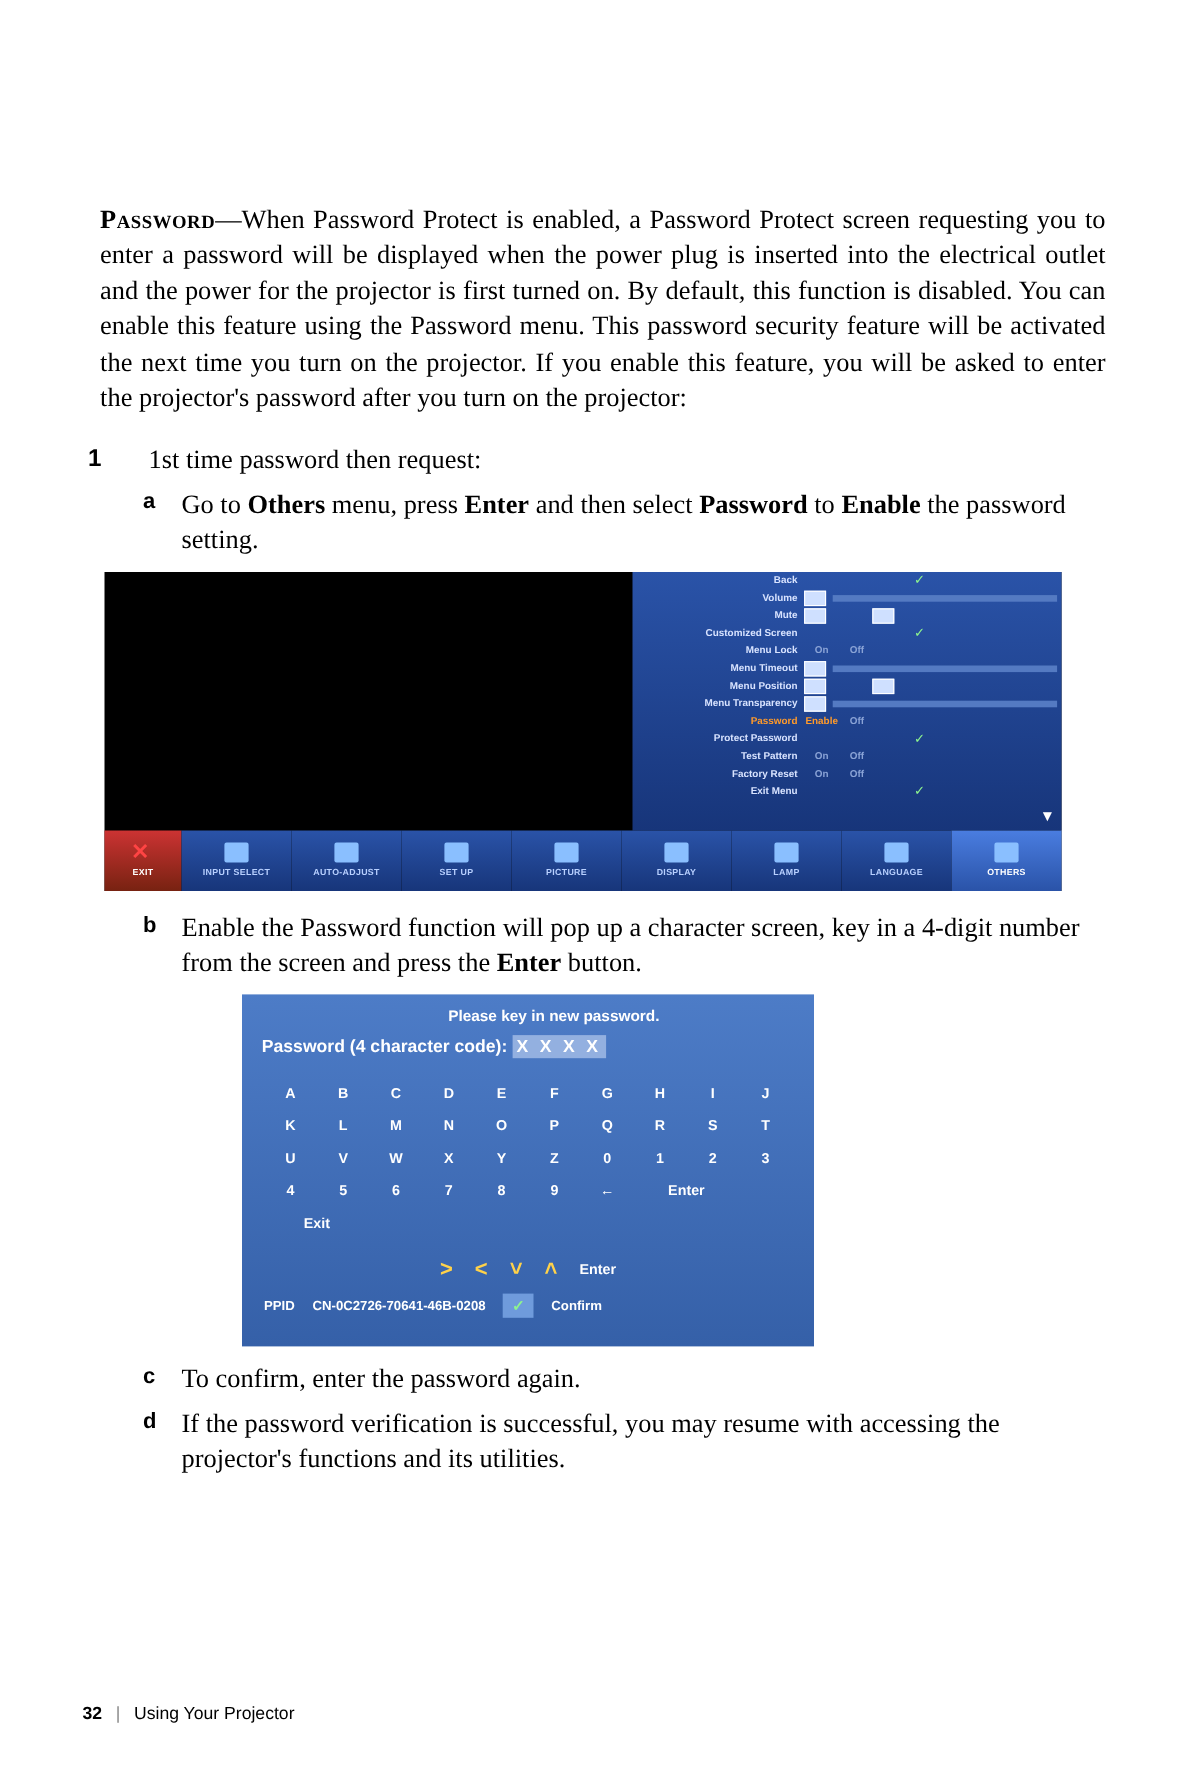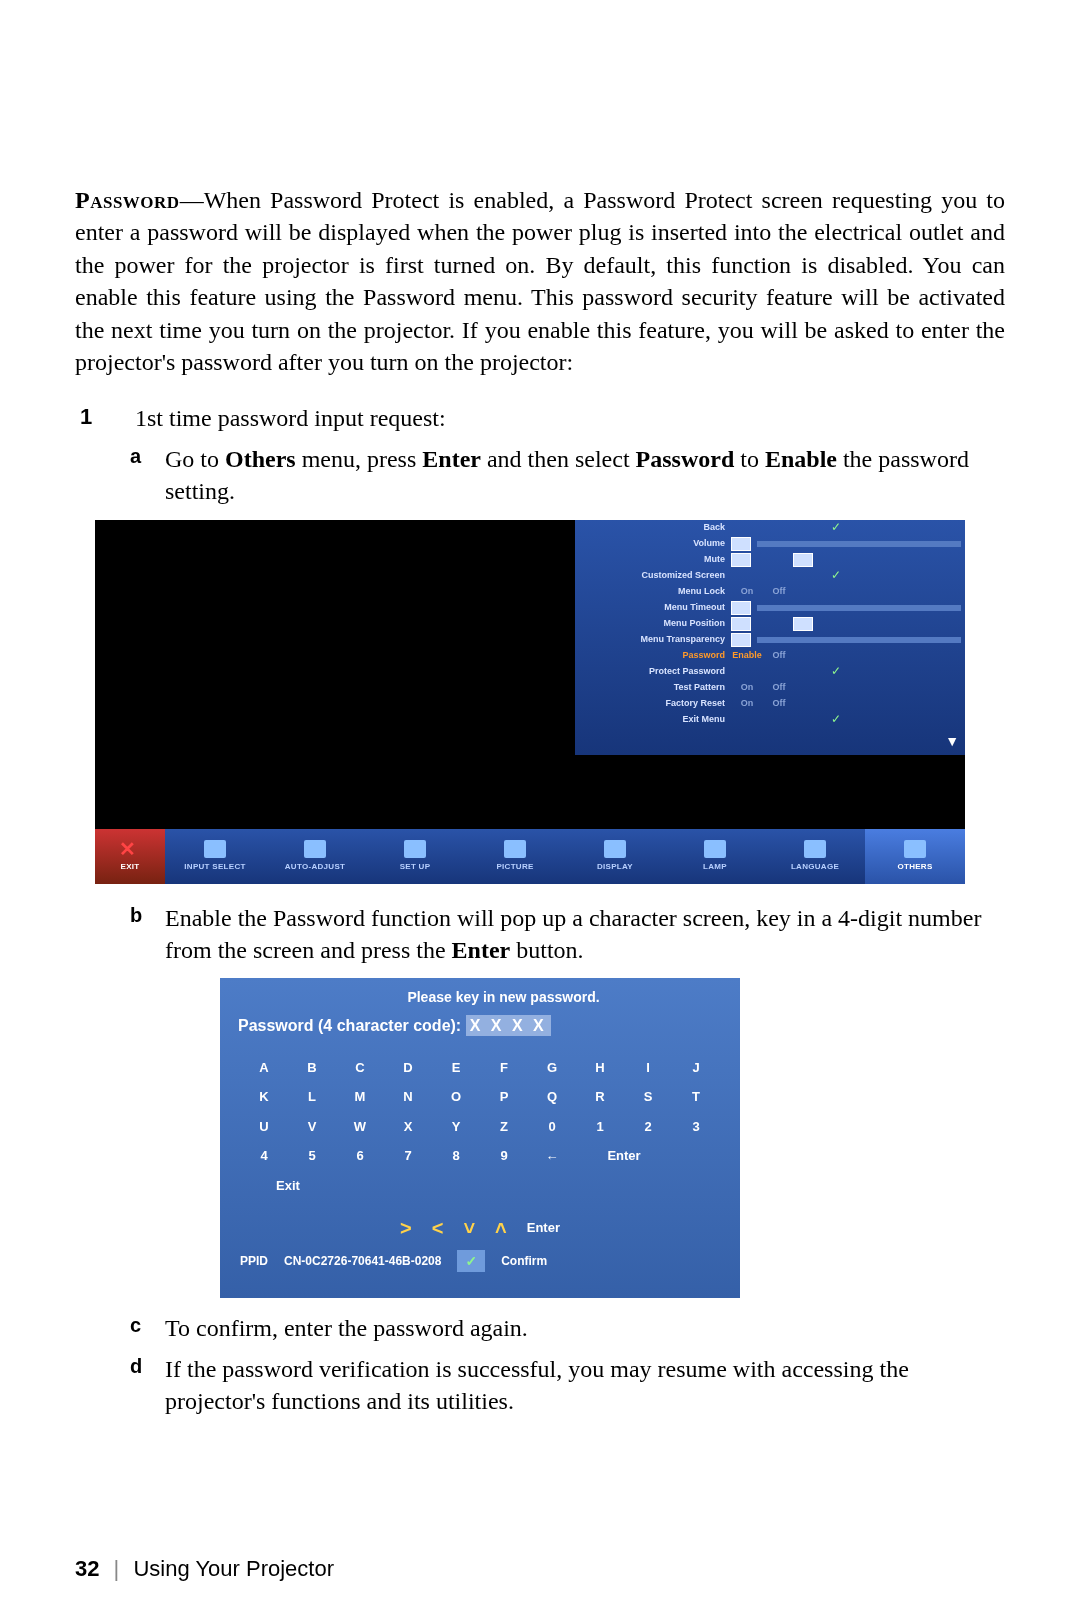--- a/index.html
+++ b/index.html
@@ -13,39 +13,39 @@
     font-size: 24px;
     line-height: 1.35;
   }
   .content {
     position: absolute;
     left: 75px;
     right: 75px;
     top: 160px;
   }
   .intro .label { font-variant: small-caps; font-weight: bold; letter-spacing:0.5px; }
-  .intro { text-align: justify; }
+  .intro { text-align: justify; margin-left: 16px; }
   .list1 { margin-top: 12px; display:flex; }
   .list1 .num { width: 55px; font-weight:bold; font-family: Arial, sans-serif; font-size:22px; padding-left:5px;}
   .list1 .txt { flex:1; }
   .listA { margin-top: 8px; display:flex; padding-left:55px;}
   .listA .let { width: 35px; font-weight:bold; font-family: Arial, sans-serif; font-size:20px;}
   .listA .txt { flex:1; }
   b.ser { font-family: Georgia, serif; font-weight:bold;}
   .footer {
-    position:absolute; bottom:36px; left:75px;
-    font-family: Arial, sans-serif; font-size:22px;
+    position:absolute; bottom:50px; left:75px;
+    font-family: Arial, sans-serif; font-size:16px;
   }
   .footer .pg { font-weight:bold; }
   .footer .sep { margin: 0 8px; color:#888; }
 
   
   .scr1 {
     margin: 12px 0 0 20px;
-    width: 870px; height: 364px;
+    width: 870px; height: 290px;
     background:#000; position:relative;
     font-family: Arial, sans-serif;
   }
   .scr1-panel {
     position:absolute; right:0; top:0; width:390px; height:235px;
     background: linear-gradient(#2a53a8,#17357a);
     font-size:10px; color:#fff;
   }
   .prow { display:flex; align-items:center; height:16px; }
   .plabel { width:150px; text-align:right; padding-right:6px; color:#d8e3ff; font-weight:bold; font-size:9px;}
@@ -97,21 +97,21 @@
 </head>
 <body>
 
 <div class="content">
   <p class="intro">
     <span class="label">Password</span><span>—When Password Protect is enabled, a Password Protect screen requesting you to enter a password will be displayed when the power plug is inserted into the electrical outlet and the power for the projector is first turned on. By default, this function is disabled. You can enable this feature using the Password menu. This password security feature will be activated the next time you turn on the projector. If you enable this feature, you will be asked to enter the projector's password after you turn on the projector:</span>
   </p>
 
   <div class="list1">
     <div class="num">1</div>
-    <div class="txt">1st time password input request:</div>
+    <div class="txt">1st time password then request:</div>
   </div>
 
   <div class="listA">
     <div class="let">a</div>
     <div class="txt">
       <span>Go to </span><b class="ser">Others</b><span> menu, press </span><b class="ser">Enter</b><span> and then select </span><b class="ser">Password</b><span> to </span><b class="ser">Enable</b><span> the password setting.</span>
     </div>
   </div>
 
   <div class="scr1">

